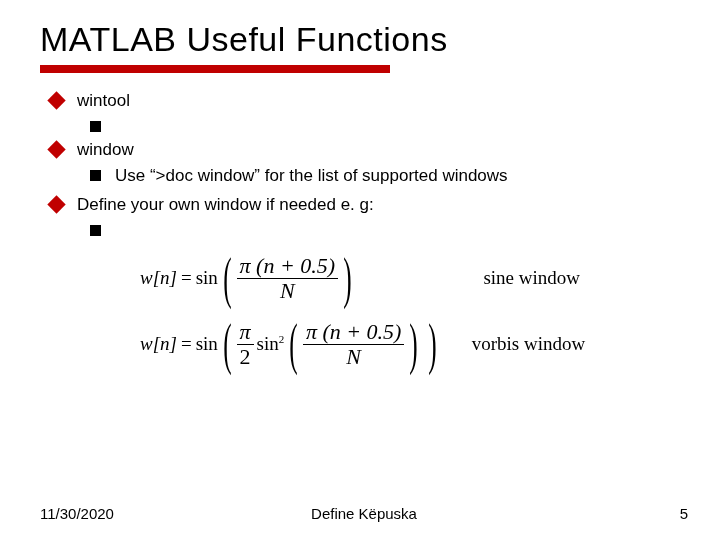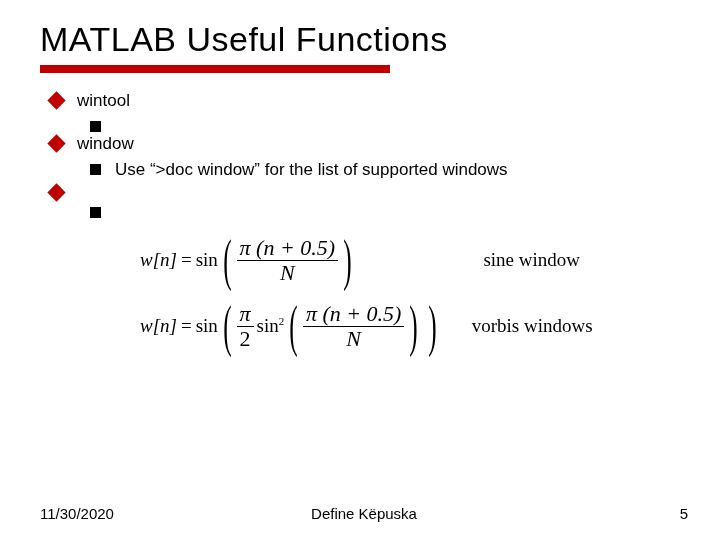--- a/index.html
+++ b/index.html
@@ -1,21 +1,21 @@
 <!DOCTYPE html>
 <html><head>
 <meta charset="utf-8">
 <style>
   * { margin: 0; padding: 0; box-sizing: border-box; }
   html, body { width: 720px; height: 540px; background: #fff; font-family: Verdana, Geneva, sans-serif; color: #000; }
   .slide { width: 720px; height: 540px; padding: 20px 40px 16px 40px; position: relative; }
   .title { font-size: 34px; font-weight: 400; letter-spacing: 0.5px; margin-bottom: 6px; }
   .rule { height: 8px; width: 350px; background: #c00000; margin-bottom: 16px; }
   .content { font-size: 17px; line-height: 1.4; }
-  .lvl1 { display: flex; align-items: flex-start; margin-left: 10px; }
+  .lvl1 { display: flex; align-items: flex-start; margin-left: 10px; margin-top: 6px; }
   .lvl2 { display: flex; align-items: flex-start; margin-left: 50px; margin-top: 2px; }
   .bullet-diamond { width: 13px; height: 13px; background: #c00000; transform: rotate(45deg); flex: 0 0 13px; margin-top: 5px; margin-right: 14px; }
   .bullet-square { width: 11px; height: 11px; background: #000; flex: 0 0 11px; margin-top: 6px; margin-right: 14px; }
   .formula-block { margin: 14px auto 8px auto; width: 440px; font-family: 'Times New Roman', Times, serif; font-size: 19px; }
   .eqrow { display: flex; align-items: center; justify-content: space-between; margin-bottom: 10px; }
   .eqleft { display: flex; align-items: center; }
   .wn { font-style: italic; }
   .math { font-style: italic; }
   .bigparen { font-size: 56px; line-height: 1; transform: scaleX(0.45); display: inline-block; position: relative; }
   .frac { display: inline-flex; flex-direction: column; align-items: center; font-size: 22px; line-height: 1.1; }
@@ -49,20 +49,21 @@
       <span class="bullet-diamond"></span>
       <span>window</span>
     </div>
     <div class="lvl2">
       <span class="bullet-square"></span>
       <span>Use “&gt;doc window” for the list of supported windows</span>
     </div>
 
     <div class="lvl1">
       <span class="bullet-diamond"></span>
+      <span>Define your own window if needed e. g:</span>
     </div>
     <div class="lvl2">
       <span class="bullet-square"></span>
     </div>
 
     <div class="formula-block">
 
       <div class="eqrow">
         <span class="eqleft">
           <span class="wn">w[n]</span>
@@ -93,21 +94,21 @@
           <span style="margin-left:3px"><span class="sin">sin</span><span class="sup2">2</span></span>
           <span class="bigparen">(</span>
           <span class="frac">
             <span class="top"><span class="math">π</span>&nbsp;<span class="math">(n + 0.5)</span></span>
             <span class="bar"></span>
             <span class="bot math">N</span>
           </span>
           <span class="bigparen">)</span>
           <span class="bigparen">)</span>
         </span>
-        <span class="eqright">vorbis windows</span>
+        <span class="eqright">vorbis window</span>
       </div>
 
     </div>
 
   </div>
 
   <div class="footer">
     <span>11/30/2020</span>
     <span class="center">Define Këpuska</span>
     <span>5</span>

